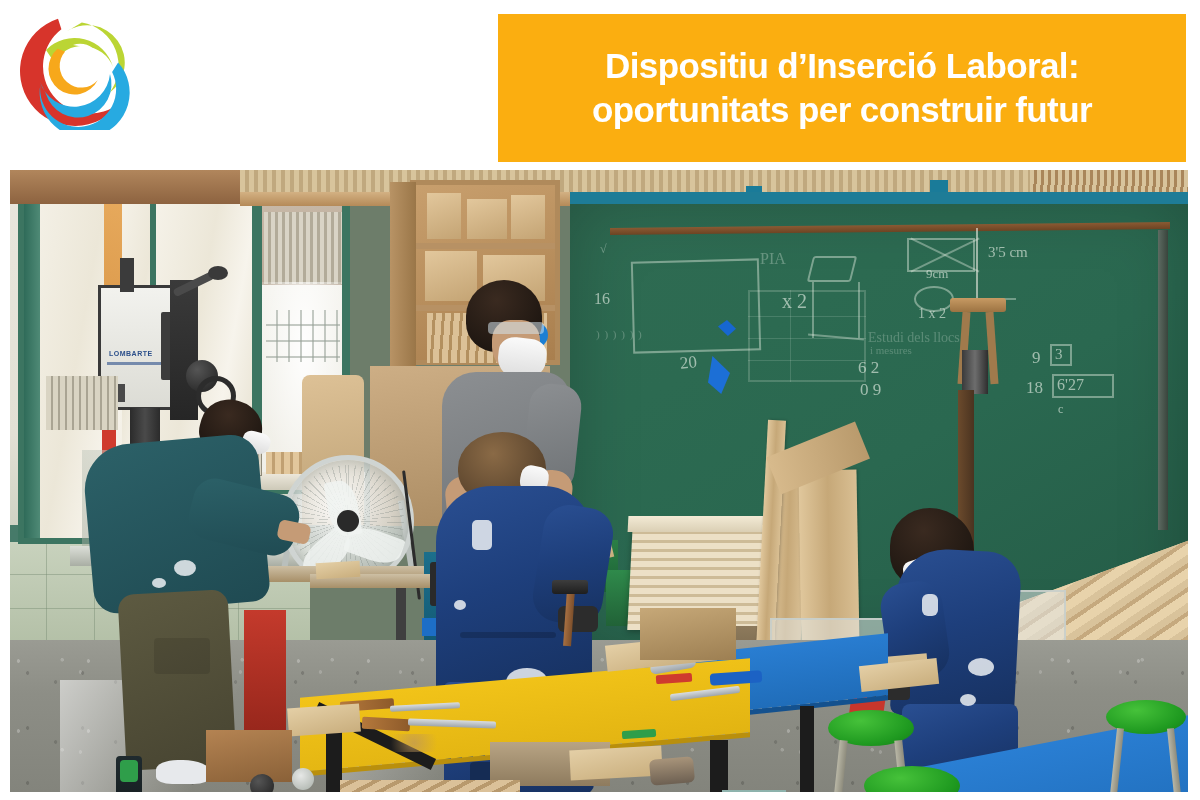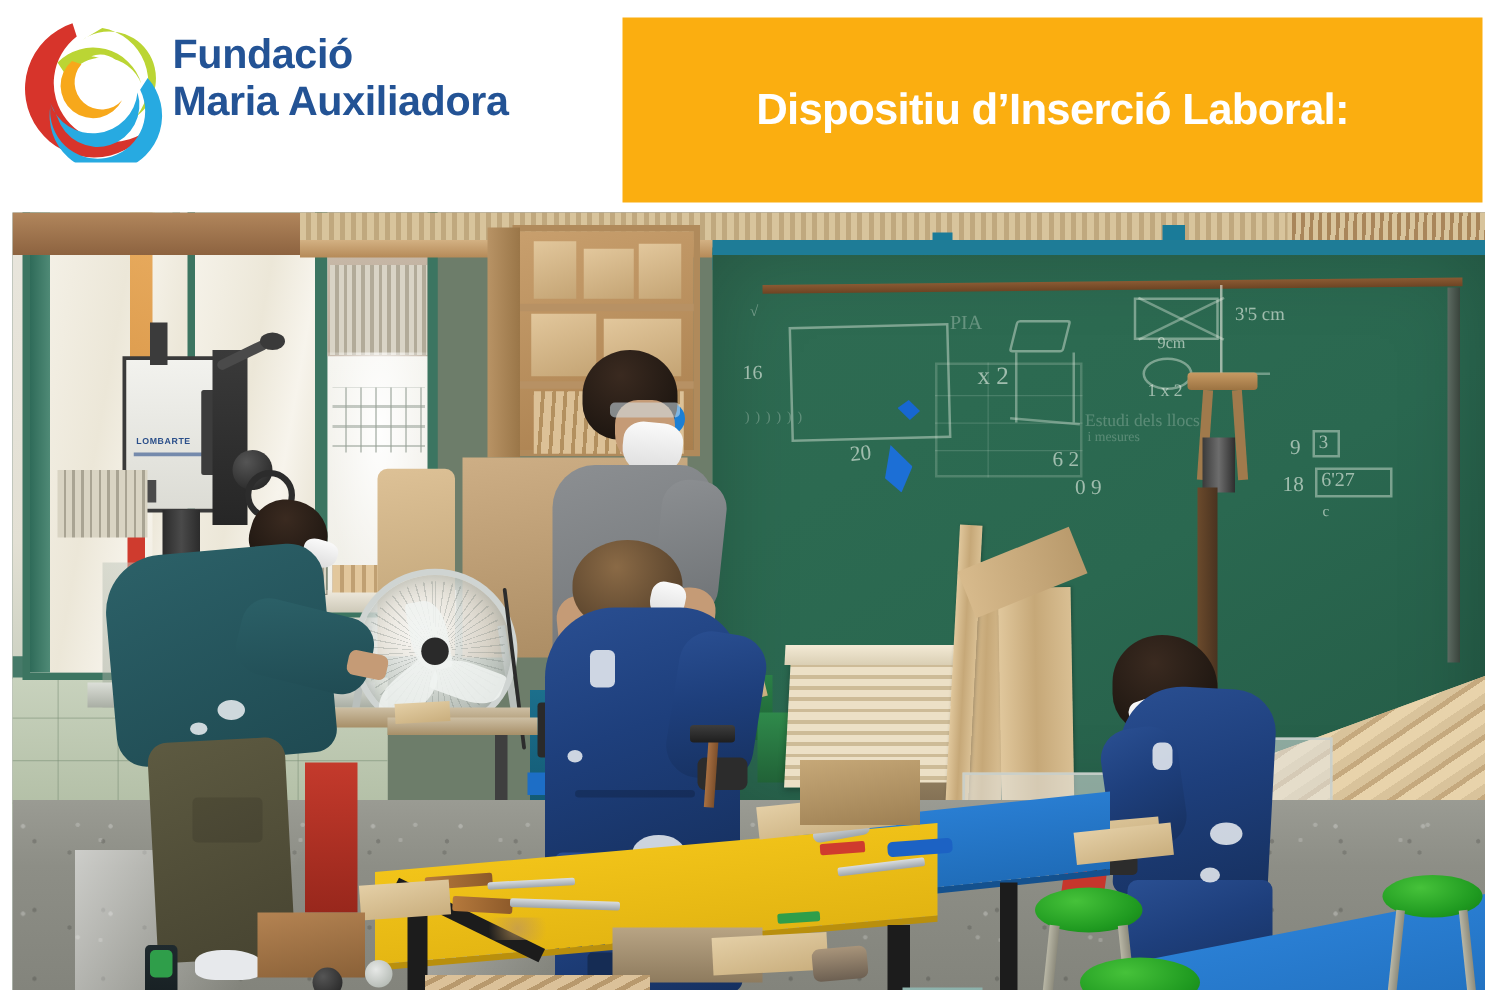--- a/index.html
+++ b/index.html
@@ -371,28 +371,25 @@
       <path d="M101 46 A45 45 0 1 1 26 76 A38 38 0 1 0 96 56 Z" fill="#27AAE1" transform="rotate(6 59 59)"></path>
       <path d="M24 70 A36 36 0 0 0 94 62 A30 30 0 0 1 30 82 Z" fill="#27AAE1"></path>
 
       <path d="M45 34 A26 26 0 1 0 79 72 A21 21 0 1 1 52 38 Z" fill="#F7A81B" transform="rotate(-10 59 55)"></path>
 
       <path d="M57 33 A24 24 0 0 1 77 67 A20 20 0 0 0 57 33 Z" fill="#ffffff"></path>
       <circle cx="64" cy="50" r="15" fill="#ffffff"></circle>
     </svg>
   </div>
 
-  <div id="brand-text">
-    <div class="brand-line">Fundació</div>
-    <div class="brand-line">Maria Auxiliadora</div>
-  </div>
 
 
   <div id="title-banner">
     <div class="title-line">Dispositiu d’Inserció Laboral:</div>
+    <div class="title-line">oportunitats per construir futur</div>
   </div>
 </div>
 
 <div id="photo">
 
   <div class="ph wall-left"></div>
   <div class="ph wall-band"></div>
   <div class="ph wall-tile">
     <div class="ph tile-line" style="left:0;top:32px;width:300px;height:1px"></div>
     <div class="ph tile-line" style="left:0;top:66px;width:300px;height:1px"></div>
@@ -463,21 +460,21 @@
     <div class="chalk-box" style="left:178px;top:92px;width:118px;height:92px;opacity:.45"></div>
     <div class="chalk-line" style="left:178px;top:118px;width:118px;height:1px;opacity:.4"></div>
     <div class="chalk-line" style="left:178px;top:140px;width:118px;height:1px;opacity:.4"></div>
     <div class="chalk-line" style="left:178px;top:162px;width:118px;height:1px;opacity:.4"></div>
     <div class="chalk-line" style="left:220px;top:92px;width:1px;height:92px;opacity:.4"></div>
 
     <div class="chalk" style="left:26px;top:130px;font-size:11px;letter-spacing:1px;opacity:.45">) ) ) ) ) )</div>
     <div class="chalk" style="left:298px;top:132px;font-size:14px;opacity:.4">Estudi dels llocs</div>
     <div class="chalk" style="left:300px;top:146px;font-size:11px;opacity:.4">i mesures</div>
 
-    <div class="chalk" style="left:272px;top:160px;font-size:17px">6 2</div>
+    <div class="chalk" style="left:288px;top:160px;font-size:17px">6 2</div>
     <div class="chalk" style="left:290px;top:182px;font-size:17px">0 9</div>
 
     <div class="chalk" style="left:462px;top:150px;font-size:17px">9</div>
     <div class="chalk-box" style="left:480px;top:146px;width:22px;height:22px"></div>
     <div class="chalk" style="left:485px;top:148px;font-size:15px">3</div>
     <div class="chalk" style="left:456px;top:180px;font-size:17px">18</div>
     <div class="chalk-box" style="left:482px;top:176px;width:62px;height:24px"></div>
     <div class="chalk" style="left:487px;top:178px;font-size:16px">6'27</div>
     <div class="chalk" style="left:488px;top:204px;font-size:12px">c</div>
 

